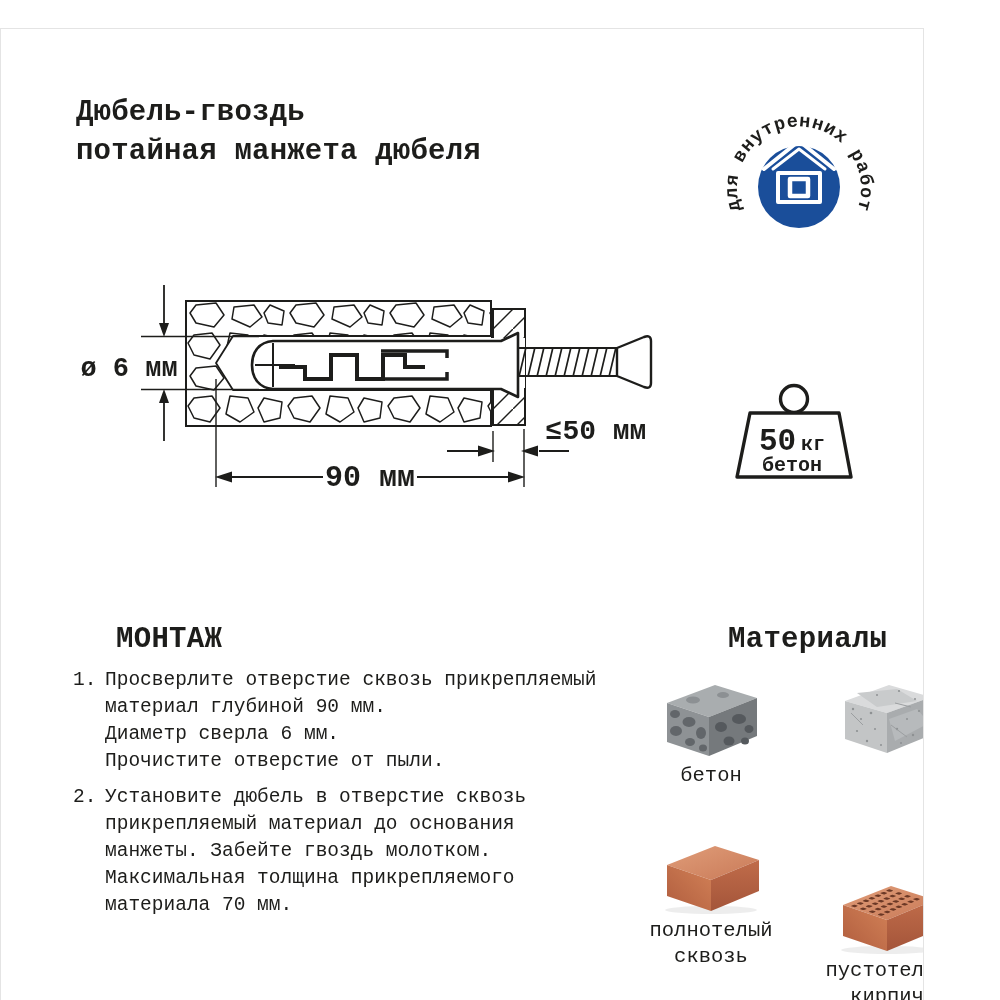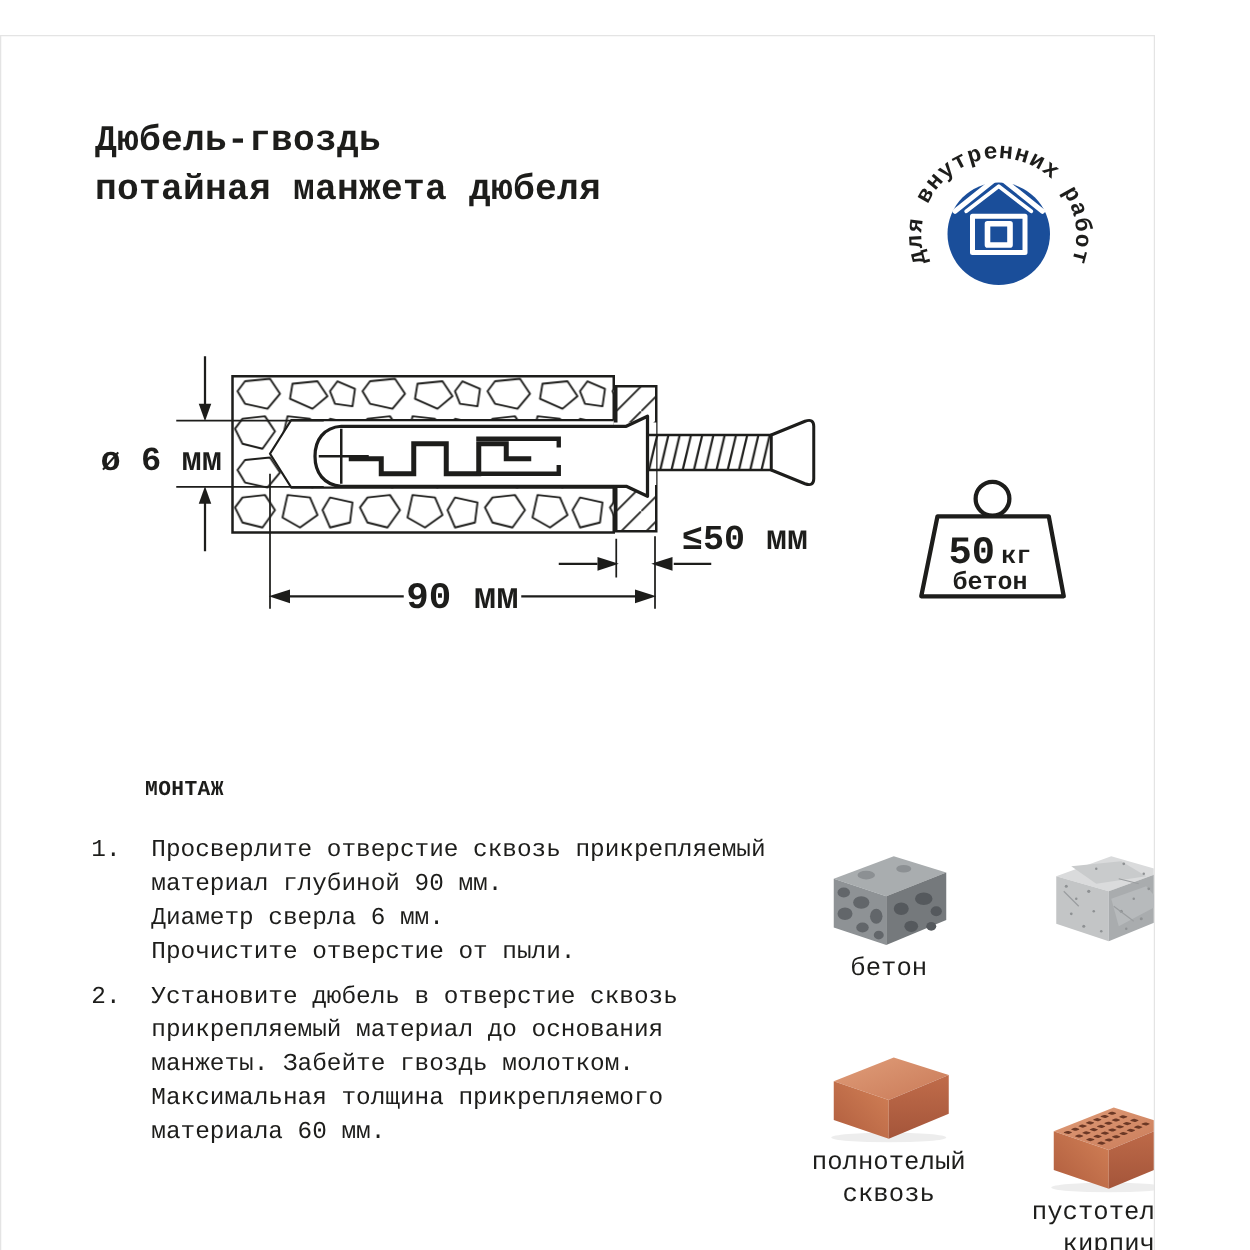--- a/index.html
+++ b/index.html
@@ -7,29 +7,29 @@
     position:relative;width:924px;height:1000px;background:#ffffff;
     border:1px solid #e4e4e4;box-sizing:border-box;overflow:hidden;
     font-family:Liberation Mono, monospace;color:#1d1d1b;margin-top:28px;
   }
   .title{
     position:absolute;left:75px;top:64px;
     font-size:29px;font-weight:bold;line-height:39px;letter-spacing:.2px;
     white-space:pre-line;
   }
   .section-heading{
-    position:absolute;font-size:17px;font-weight:bold;letter-spacing:.3px;
+    position:absolute;font-size:29px;font-weight:bold;letter-spacing:.3px;
   }
   .montage-heading{left:115px;top:594px;}
   .materials-heading{left:727px;top:594px;}
   .step{position:absolute;left:0;width:640px;font-size:19.5px;line-height:27px;}
   .step-1{top:638px;}
   .step-2{top:755px;}
   .step .num{position:absolute;left:72px;width:40px;}
-  .step .txt{position:absolute;left:120px;width:510px;white-space:pre-line;}
+  .step .txt{position:absolute;left:104px;width:510px;white-space:pre-line;}
   .mat{position:absolute;width:128px;text-align:center;}
   .mat svg{display:block;margin:0 auto;}
   .mat .lbl{margin-top:4px;font-size:20.5px;line-height:26px;white-space:pre-line;}
   .mat-1{left:646px;top:650px;}
   .mat-2{left:822px;top:650px;}
   .mat-3{left:646px;top:810px;}
   .mat-4{left:822px;top:850px;}
   .abs{position:absolute;}
   .dim-label{font-weight:bold;fill:#1d1d1b;}
   .drawline{stroke:#1d1d1b;fill:none;}
@@ -148,23 +148,24 @@
 материал глубиной 90 мм.
 Диаметр сверла 6 мм.
 Прочистите отверстие от пыли.</span>
   </div>
   <div class="step step-2">
     <span class="num">2.</span>
     <span class="txt">Установите дюбель в отверстие сквозь
 прикрепляемый материал до основания
 манжеты. Забейте гвоздь молотком.
 Максимальная толщина прикрепляемого
-материала 60 мм.</span>
-  </div>
-
+материала 70 мм.</span>
+  </div>
+
+  <div class="section-heading materials-heading">Материалы</div>
 
   <div class="mat mat-1">
     <svg width="100" height="80" viewBox="0 0 100 80">
       <path d="M6,24 L54,6 L96,19 L48,38 Z" fill="#a9adaf"></path>
       <path d="M6,24 L48,38 L48,77 L6,63 Z" fill="#8e9295"></path>
       <path d="M48,38 L96,19 L96,57 L48,77 Z" fill="#75797c"></path>
       <g fill="#62666a">
         <ellipse cx="14" cy="35" rx="5" ry="4"></ellipse>
         <ellipse cx="28" cy="43" rx="6.5" ry="5"></ellipse>
         <ellipse cx="40" cy="54" rx="5" ry="6"></ellipse>

